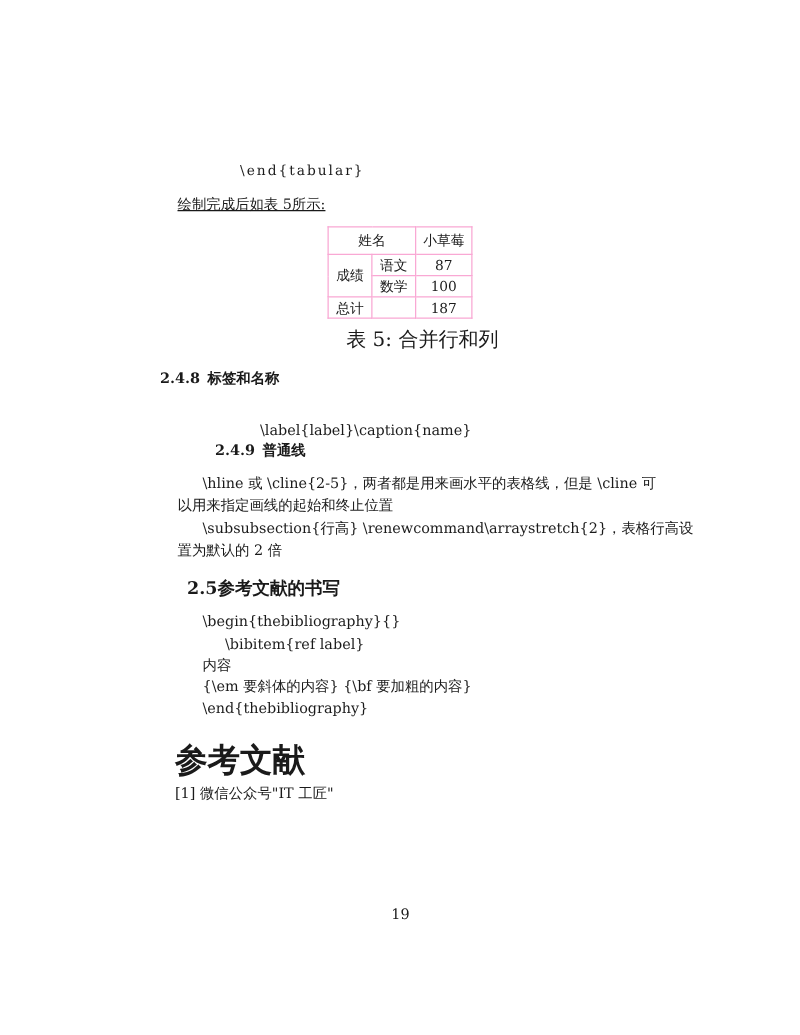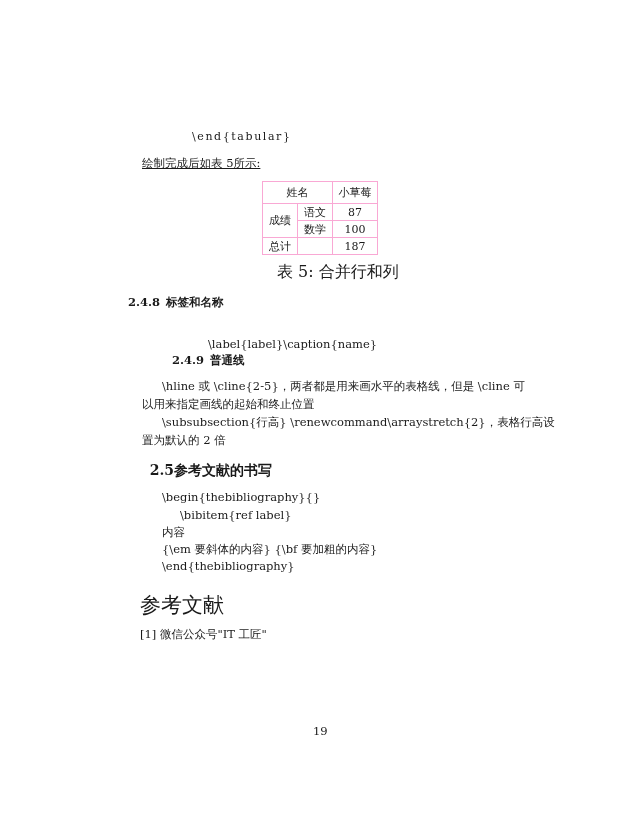--- a/index.html
+++ b/index.html
@@ -5,21 +5,21 @@
   html, body { margin: 0; padding: 0; background: #ffffff; }
   body { width: 640px; height: 828px; position: relative; overflow: hidden;
          font-family: "DejaVu Serif", "Liberation Serif", serif; color: #1a1a1a; }
   .abs { position: absolute; white-space: nowrap; }
   .body-text { font-size: 11.5px; line-height: 16px; }
   .code-spaced { letter-spacing: 1.6px; font-size: 11px; }
   .h3 { font-weight: bold; font-size: 11.5px; }
   .h3 .num { display: inline-block; width: 38px; }
   .h2 { font-weight: bold; font-size: 14px; }
   .h2 .num { display: inline-block; width: 32px; text-align: right; }
-  .h1 { font-weight: normal; font-size: 21px; }
+  .h1 { font-weight: bold; font-size: 26px; }
   table.tbl { position: absolute; left: 262px; top: 181px; border-collapse: collapse;
               font-size: 11px; }
   table.tbl td { border: 1px solid #f9a8d4; text-align: center; height: 16px; padding: 0 4px; }
   .caption { font-size: 16px; }
 </style>
 </head>
 <body>
 
 <div>
 

